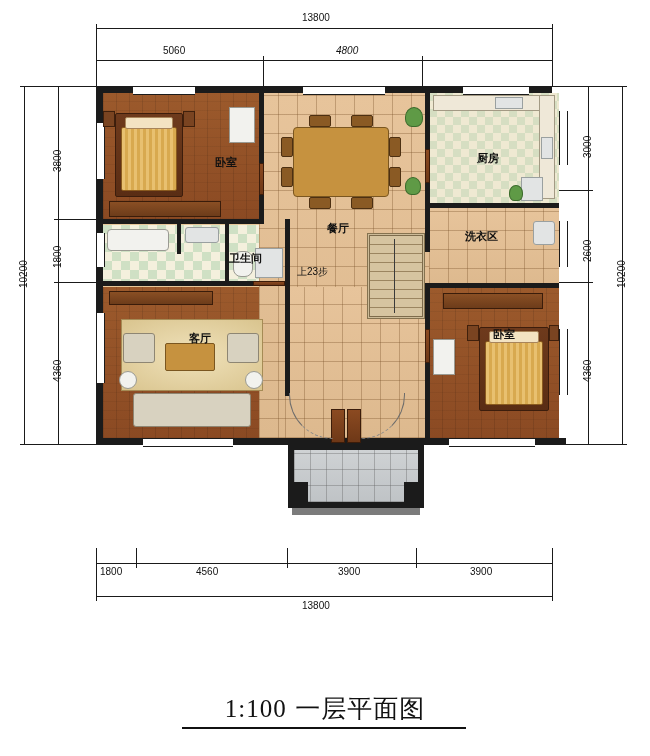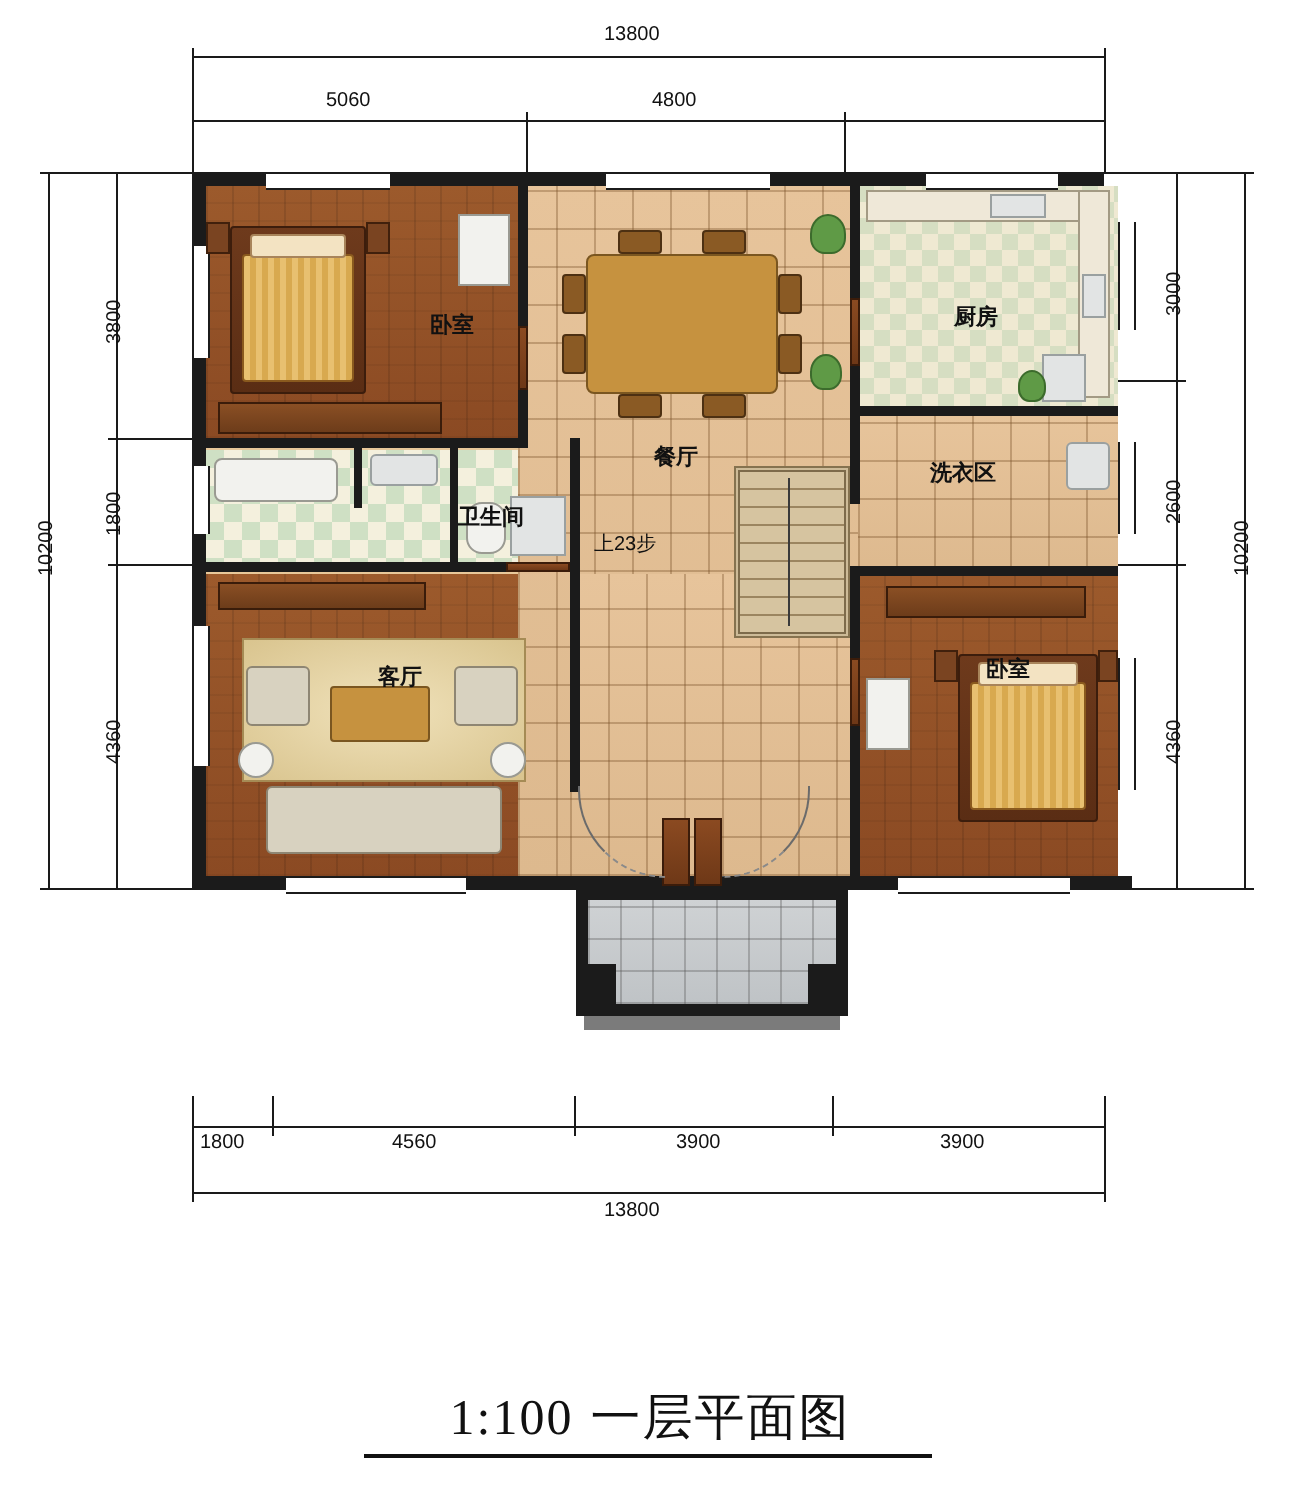--- a/index.html
+++ b/index.html
@@ -109,21 +109,21 @@
   <div class="tick" style="left:96px;top:24px;"></div>
   <div class="tick" style="left:552px;top:24px;"></div>
   <div class="dimtext" style="left:302px;top:12px;">13800</div>
 
   <div class="dimline dim-h" style="left:96px;top:60px;width:456px;"></div>
   <div class="tick" style="left:96px;top:56px;"></div>
   <div class="tick" style="left:263px;top:56px;"></div>
   <div class="tick" style="left:422px;top:56px;"></div>
   <div class="tick" style="left:552px;top:56px;"></div>
   <div class="dimtext" style="left:163px;top:45px;">5060</div>
-  <div class="dimtext" style="left:326px;top:45px;">4800</div>
+  <div class="dimtext" style="left:336px;top:45px;font-style:italic;">4800</div>
   <div class="dimtext" style="left:472px;top:45px;margin-top:44px;">3940</div>
 
   <div class="dimline dim-v" style="left:96px;top:28px;height:58px;"></div>
   <div class="dimline dim-v" style="left:263px;top:60px;height:26px;"></div>
   <div class="dimline dim-v" style="left:422px;top:60px;height:26px;"></div>
   <div class="dimline dim-v" style="left:552px;top:28px;height:58px;"></div>
 
   <div class="dimline dim-v" style="left:24px;top:86px;height:358px;"></div>
   <div class="tick tick-h" style="left:20px;top:86px;"></div>
   <div class="tick tick-h" style="left:20px;top:444px;"></div>

